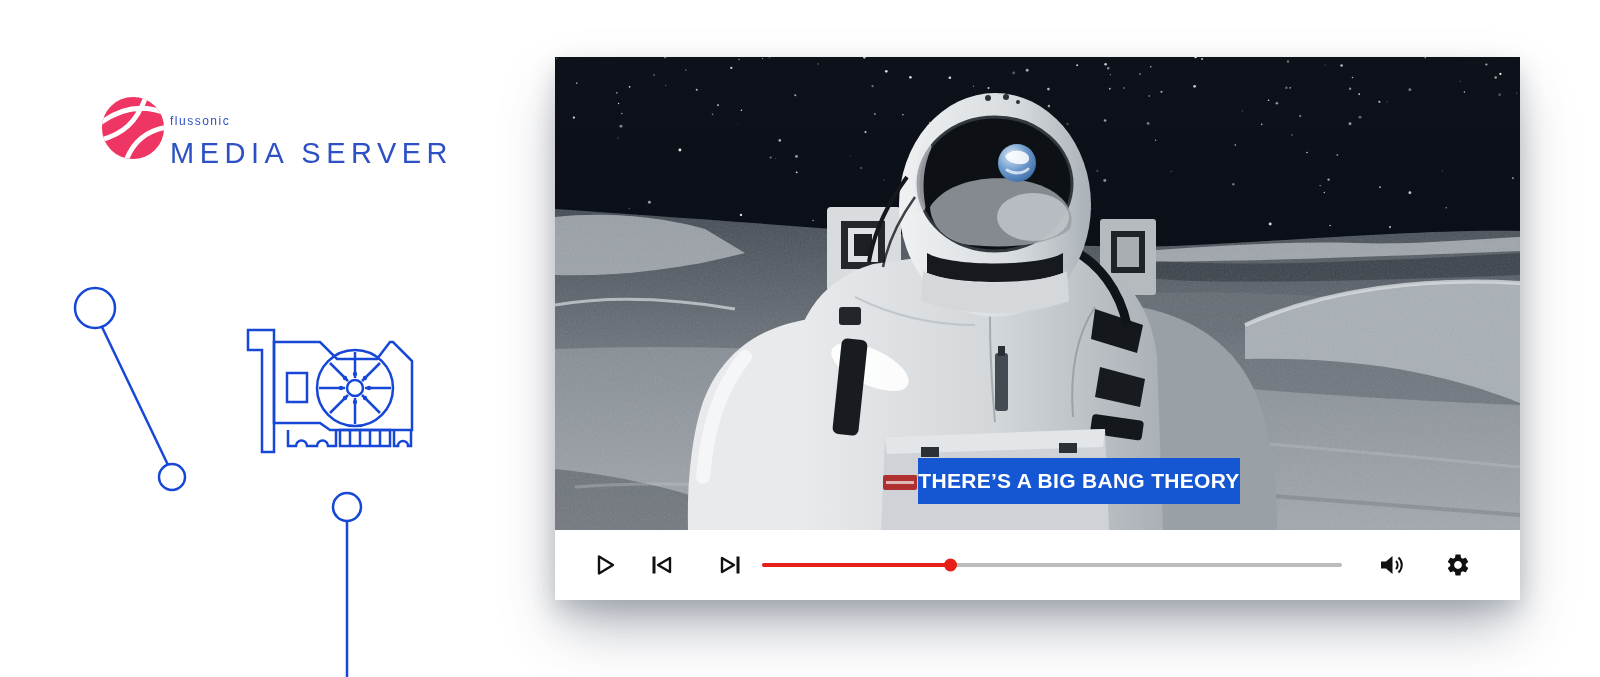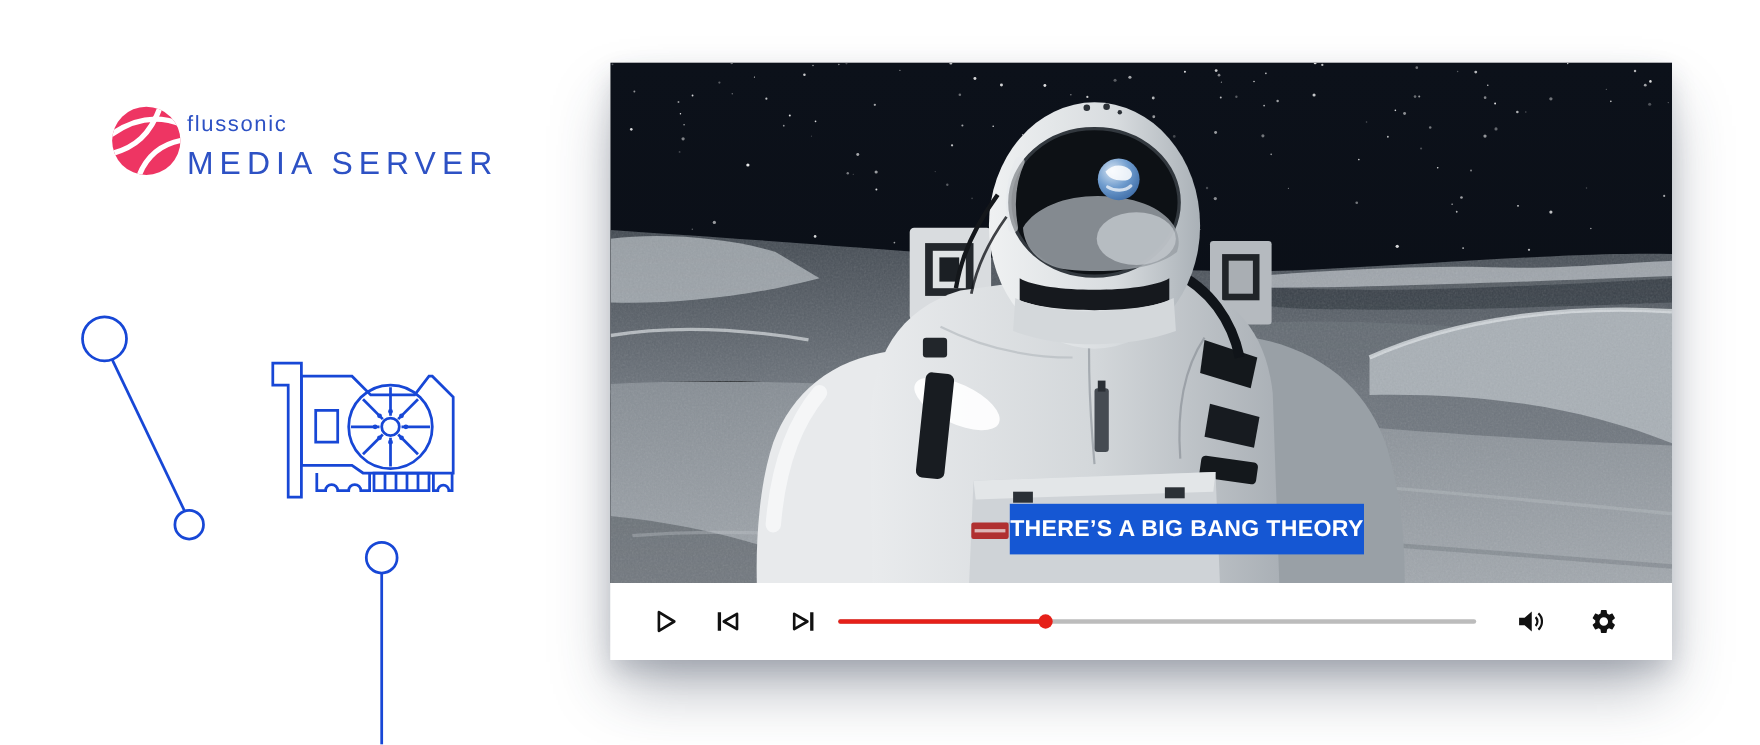--- a/index.html
+++ b/index.html
@@ -3,21 +3,21 @@
 <meta charset="utf-8">
 <style>
   html,body{margin:0;padding:0;background:#fff;}
   .page{position:relative;width:1600px;height:677px;background:#ffffff;overflow:hidden;
         font-family:"Liberation Sans",sans-serif;}
 
   
   .brand{position:absolute;left:100px;top:95px;display:flex;align-items:flex-start;}
   .brand-mark{width:66px;height:66px;flex:0 0 auto;}
   .brand-text{margin-left:4px;padding-top:8px;}
-  .brand-line1{font-size:20px;letter-spacing:1.5px;color:var(--brand-blue,#2d51c4);line-height:1;}
+  .brand-line1{font-size:12px;letter-spacing:1.5px;color:var(--brand-blue,#2d51c4);line-height:1;margin-top:12px;}
   .brand-line2{font-size:29px;letter-spacing:5.5px;color:var(--brand-blue,#2d51c4);line-height:1;margin-top:12px;}
 
   
   .decor{position:absolute;left:60px;top:280px;width:360px;height:397px;}
   .decor *{vector-effect:non-scaling-stroke;}
 
   
   .player{position:absolute;left:555px;top:57px;width:965px;height:543px;background:#fff;
           box-shadow:0 30px 55px -8px rgba(45,55,75,.40),0 10px 22px rgba(45,55,75,.18);}
   .video{position:relative;width:965px;height:473px;background:#0b1018;overflow:hidden;cursor:pointer;}

